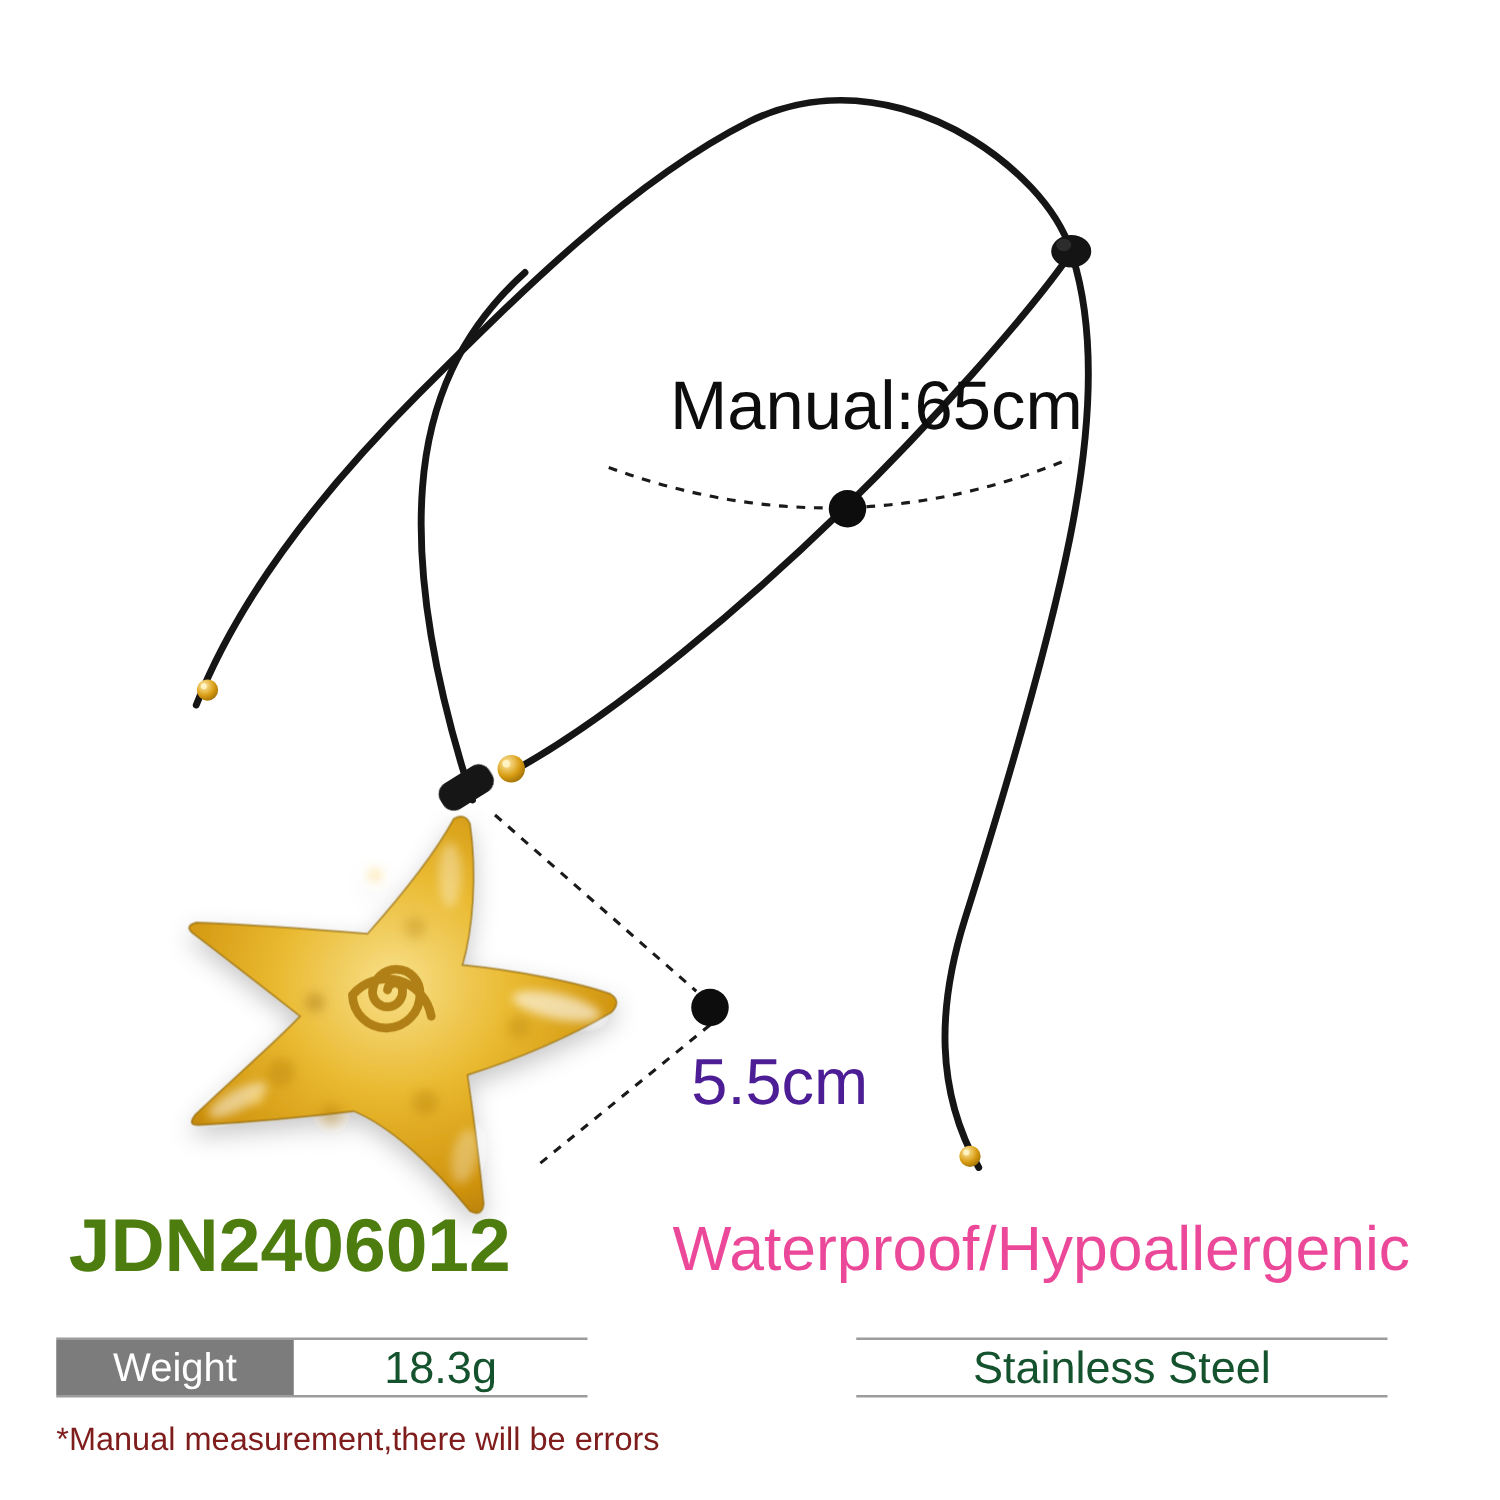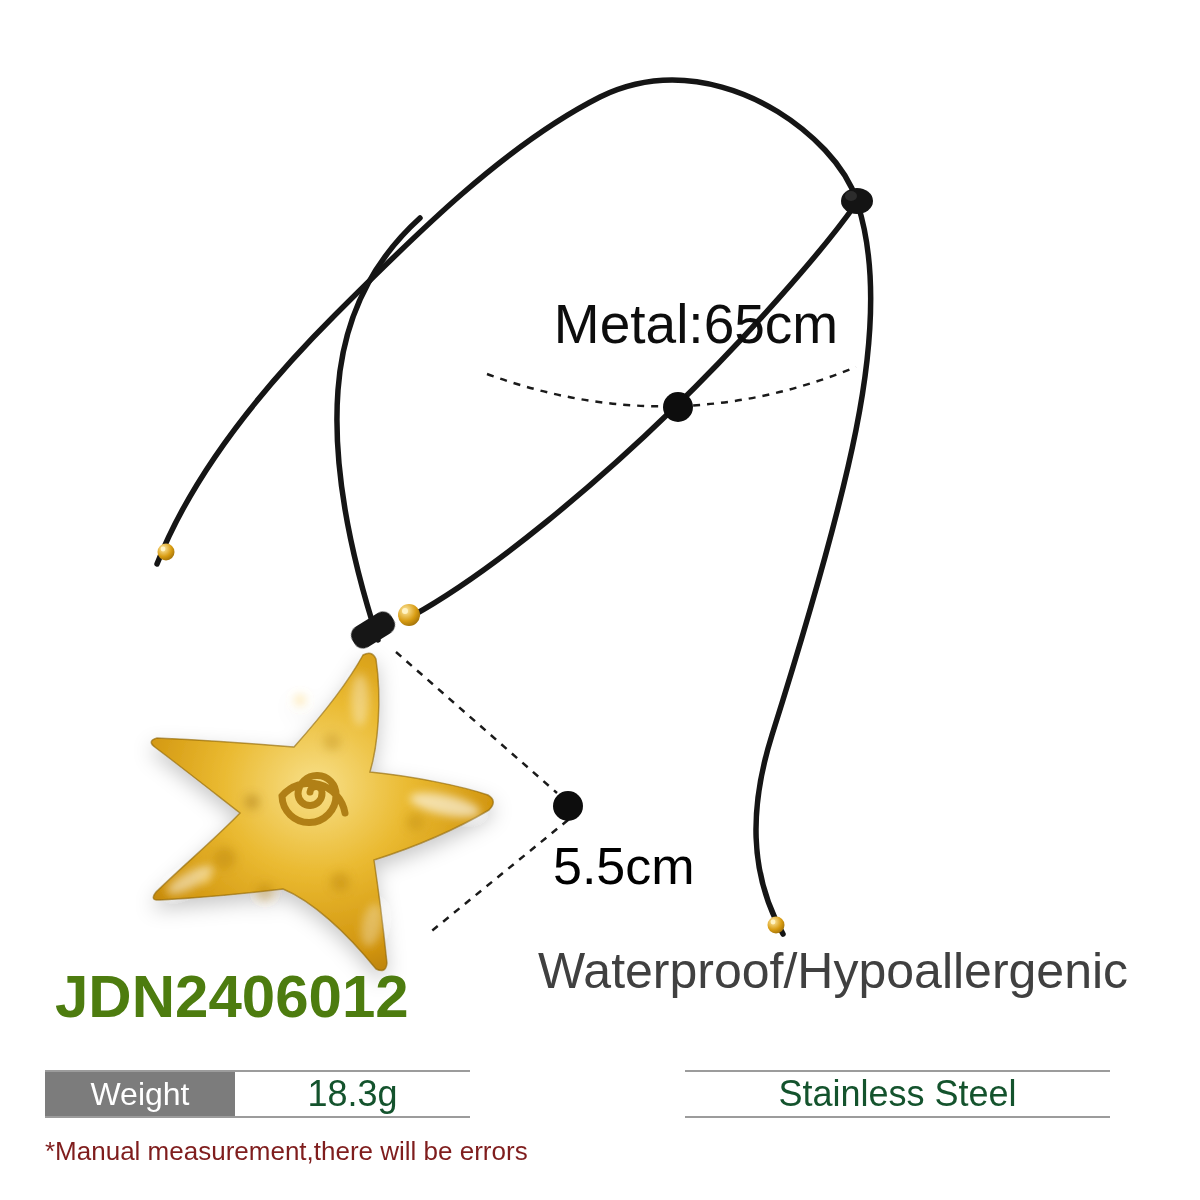--- a/index.html
+++ b/index.html
@@ -7,29 +7,29 @@
     position:relative;width:1200px;height:1200px;background:#ffffff;
     font-family:"Liberation Sans",sans-serif;overflow:hidden;
   }
   svg.art{position:absolute;left:0;top:0;}
   .length-label{
     position:absolute;left:536px;top:292px;width:320px;text-align:center;
     font-size:55px;color:#0d0d0d;white-space:nowrap;
   }
   .size-label{
     position:absolute;left:553px;top:836px;
-    font-size:52px;color:#000000;white-space:nowrap;
+    font-size:52px;color:#4c1d95;white-space:nowrap;
   }
   .product-code{
     position:absolute;left:55px;top:962px;
     font-size:60px;font-weight:700;color:#4d7c0f;white-space:nowrap;
   }
   .features{
-    position:absolute;left:538px;top:942px;
-    font-size:50px;color:#404040;white-space:nowrap;
+    position:absolute;left:538px;top:970px;
+    font-size:50px;color:#ec4899;white-space:nowrap;
   }
   .spec{
     position:absolute;top:1070px;height:48px;box-sizing:border-box;
     border-top:2px solid #9c9c9c;border-bottom:2px solid #9c9c9c;
     display:flex;align-items:stretch;background:#ffffff;
   }
   .spec-weight{left:45px;width:425px;}
   .spec-metal{left:685px;width:425px;}
   .spec-label{
     width:190px;background:#7c7c7c;color:#ffffff;font-size:32px;
@@ -145,21 +145,21 @@
       <circle cx="678" cy="407" r="15" fill="#0d0d0d"></circle>
     </g>
 
     <g>
       <path d="M 396 652 L 557 793" fill="none" stroke="#1a1a1a" stroke-width="2.5" stroke-dasharray="7 7"></path>
       <path d="M 568 820 L 428 934" fill="none" stroke="#1a1a1a" stroke-width="2.5" stroke-dasharray="7 7"></path>
       <circle cx="568" cy="806" r="15" fill="#0d0d0d"></circle>
     </g>
   </svg>
 
-  <div class="length-label">Metal:65cm</div>
+  <div class="length-label">Manual:65cm</div>
 
   <div class="size-label">5.5cm</div>
 
   <div class="product-code">JDN2406012</div>
 
   <div class="features">Waterproof/Hypoallergenic</div>
 
   <div class="spec spec-weight">
     <div class="spec-label">Weight</div>
     <div class="spec-value">18.3g</div>

